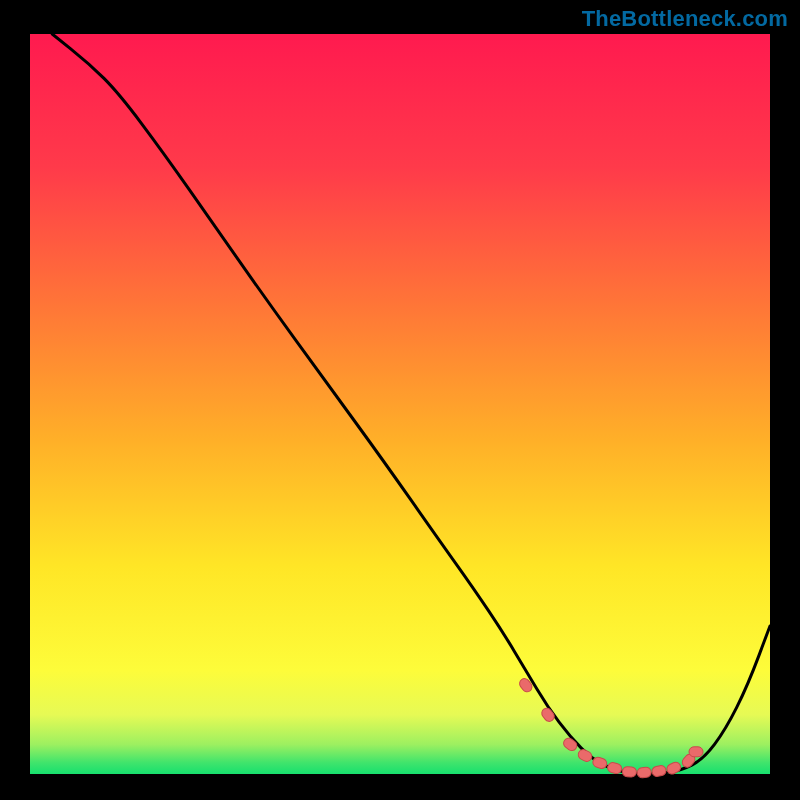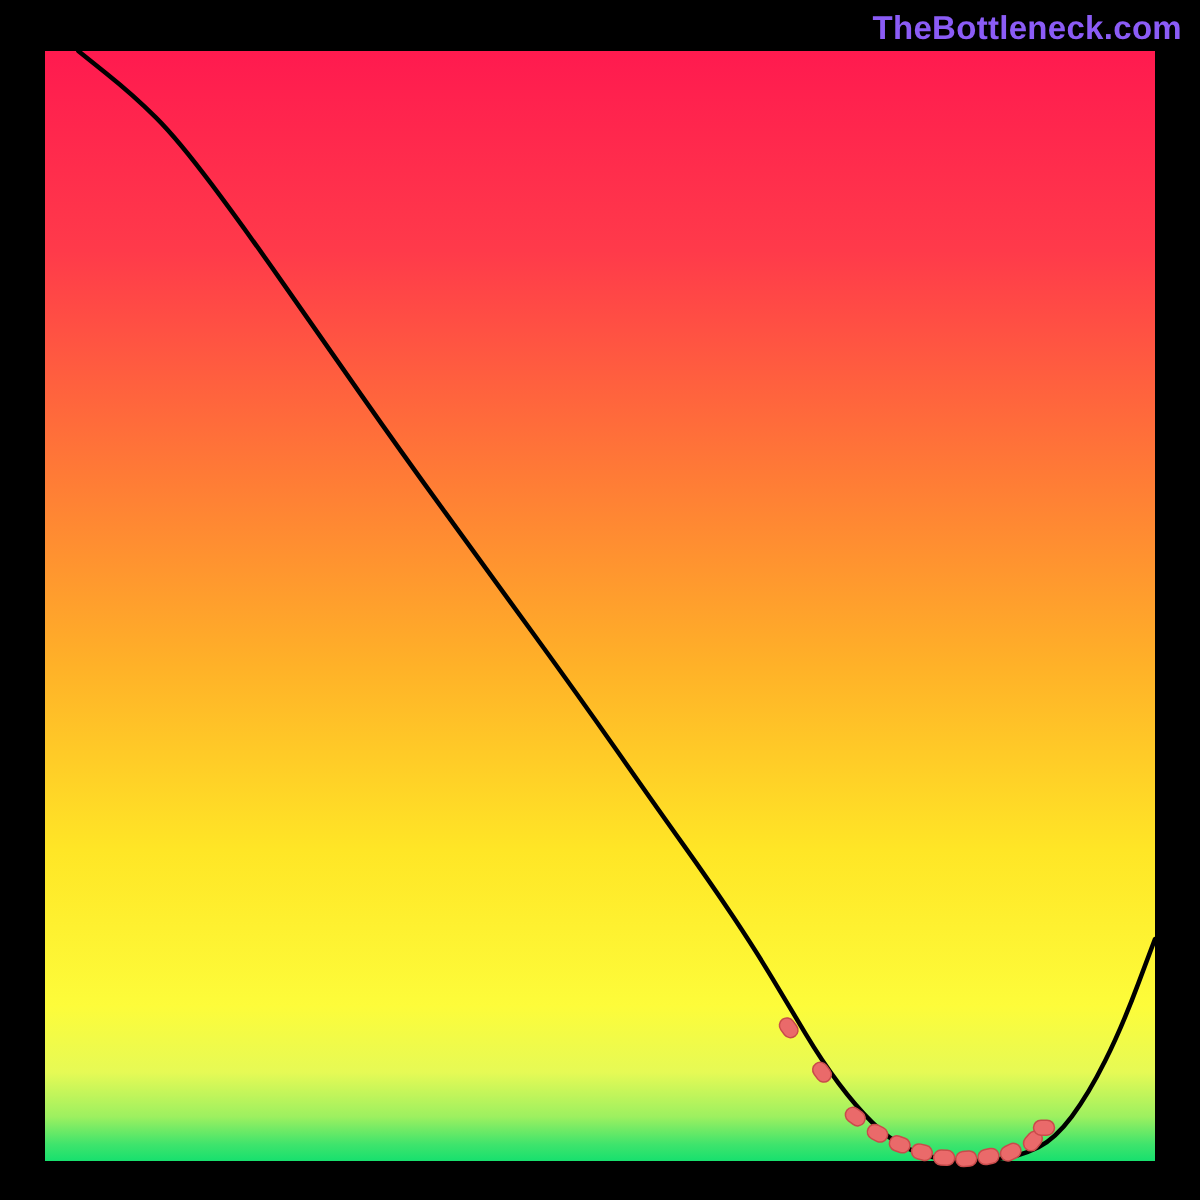--- a/index.html
+++ b/index.html
@@ -16,21 +16,21 @@
     left: 0;
     right: 0;
     top: 0;
     bottom: 0;
     background: #000;
   }
   .watermark {
     position: absolute;
     top: 6px;
     right: 12px;
-    color: #8b5cf6;
+    color: #0369a1;
     font-size: 22px;
     font-weight: 600;
     letter-spacing: 0.2px;
     z-index: 5;
   }
   svg {
     position: absolute;
     left: 0;
     top: 0;
   }

